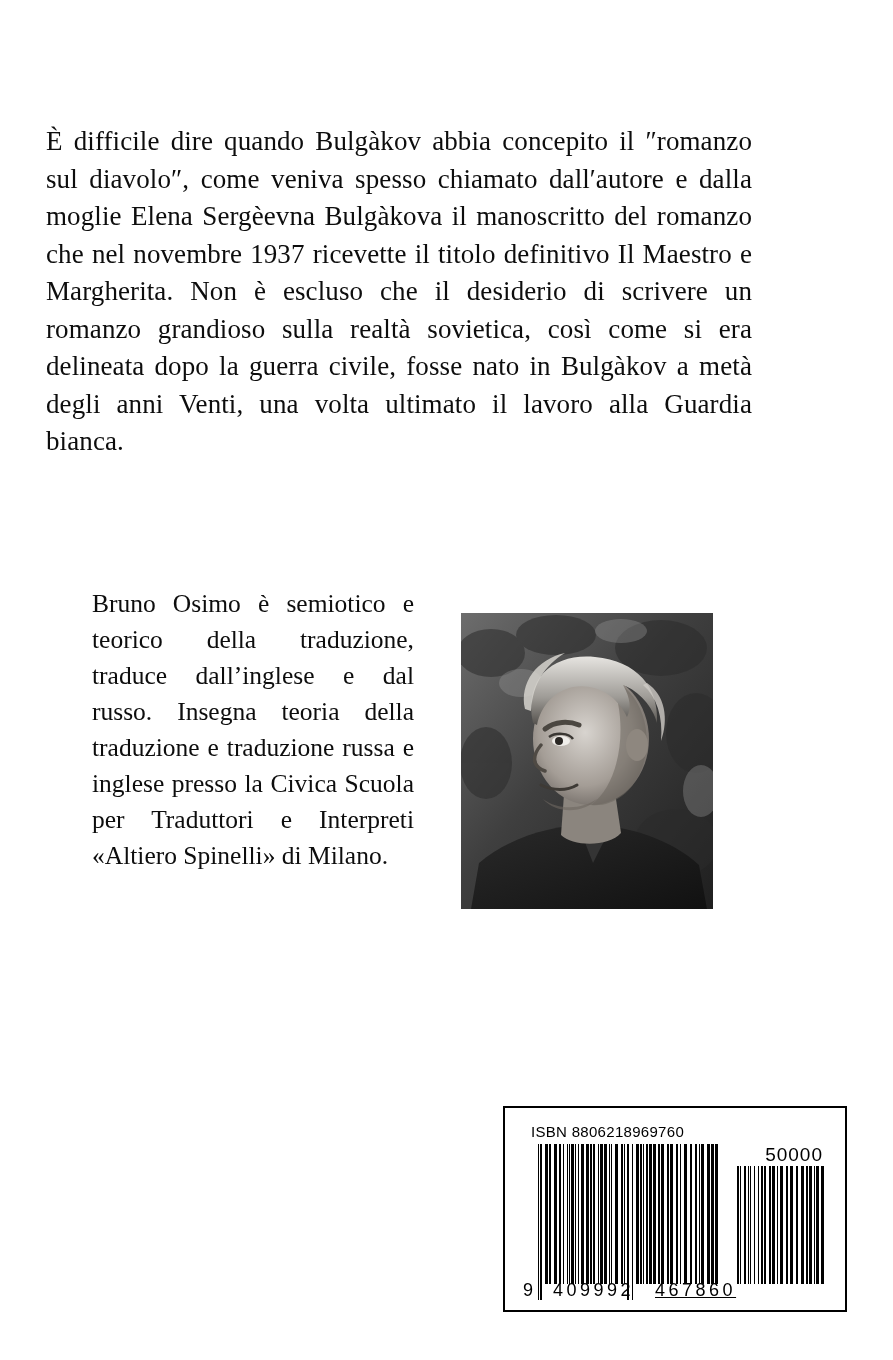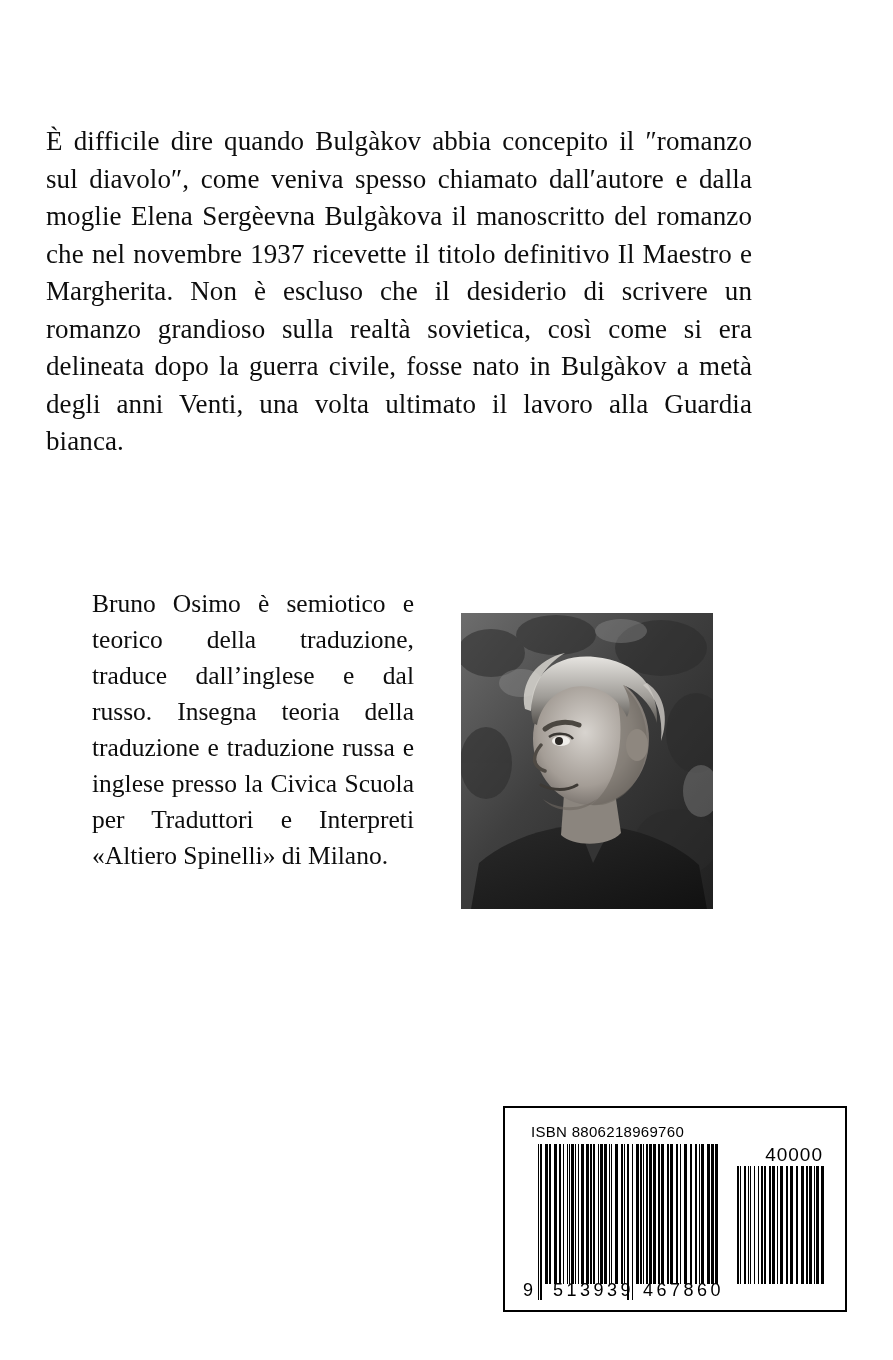--- a/index.html
+++ b/index.html
@@ -127,23 +127,24 @@
     top: 0;
   }
   .digits-row .d-left {
     position: absolute;
     left: 38px;
     top: 0;
     letter-spacing: 3.5px;
   }
   .digits-row .d-right {
     position: absolute;
-    left: 128px;
+    left: 140px;
     top: 0;
     letter-spacing: 3.5px;
+    text-decoration: underline;
   }
   .bar {
     position: absolute;
     top: 0;
     bottom: 0;
     background: #000000;
   }
   .bar.tall {
     bottom: -16px;
   }
@@ -223,21 +224,21 @@
 
         <path d="M80 172 C92 178 106 178 116 172" stroke="#3e3a35" stroke-width="3" fill="none" stroke-linecap="round"></path>
 
         <path d="M82 186 C98 198 122 196 136 186 C124 200 96 202 82 186 Z" fill="#6e6760" opacity="0.6"></path>
       </svg>
     </div>
   </div>
 
   <div class="barcode-block">
     <div class="isbn-text">ISBN 8806218969760</div>
-    <div class="addon-text">40000</div>
+    <div class="addon-text">50000</div>
 
     <div class="bars-main" id="barsMain">
         <div class="bar tall" style="left: 0px; width: 1px; background: rgb(0, 0, 0);"></div>
         <div class="bar tall" style="left: 2px; width: 2px; background: rgb(0, 0, 0);"></div>
         <div class="bar" style="left: 7px; width: 3px; background: rgb(0, 0, 0);"></div>
         <div class="bar" style="left: 11px; width: 2px; background: rgb(0, 0, 0);"></div>
         <div class="bar" style="left: 16px; width: 3px; background: rgb(0, 0, 0);"></div>
         <div class="bar" style="left: 21px; width: 2px; background: rgb(0, 0, 0);"></div>
         <div class="bar" style="left: 25px; width: 1px; background: rgb(0, 0, 0);"></div>
         <div class="bar" style="left: 29px; width: 1px; background: rgb(0, 0, 0);"></div>
@@ -300,18 +301,18 @@
         <div class="bar" style="left: 64px; width: 3px; background: rgb(0, 0, 0);"></div>
         <div class="bar" style="left: 69px; width: 2px; background: rgb(0, 0, 0);"></div>
         <div class="bar" style="left: 72px; width: 3px; background: rgb(0, 0, 0);"></div>
         <div class="bar" style="left: 77px; width: 1px; background: rgb(0, 0, 0);"></div>
         <div class="bar" style="left: 79px; width: 3px; background: rgb(0, 0, 0);"></div>
         <div class="bar" style="left: 84px; width: 3px; background: rgb(0, 0, 0);"></div>
       </div>
 
     <div class="digits-row">
       <span class="d-lead">9</span>
-      <span class="d-left">513939</span>
+      <span class="d-left">409992</span>
       <span class="d-right">467860</span>
     </div>
   </div>
 
 </div>
 
 </body></html>

